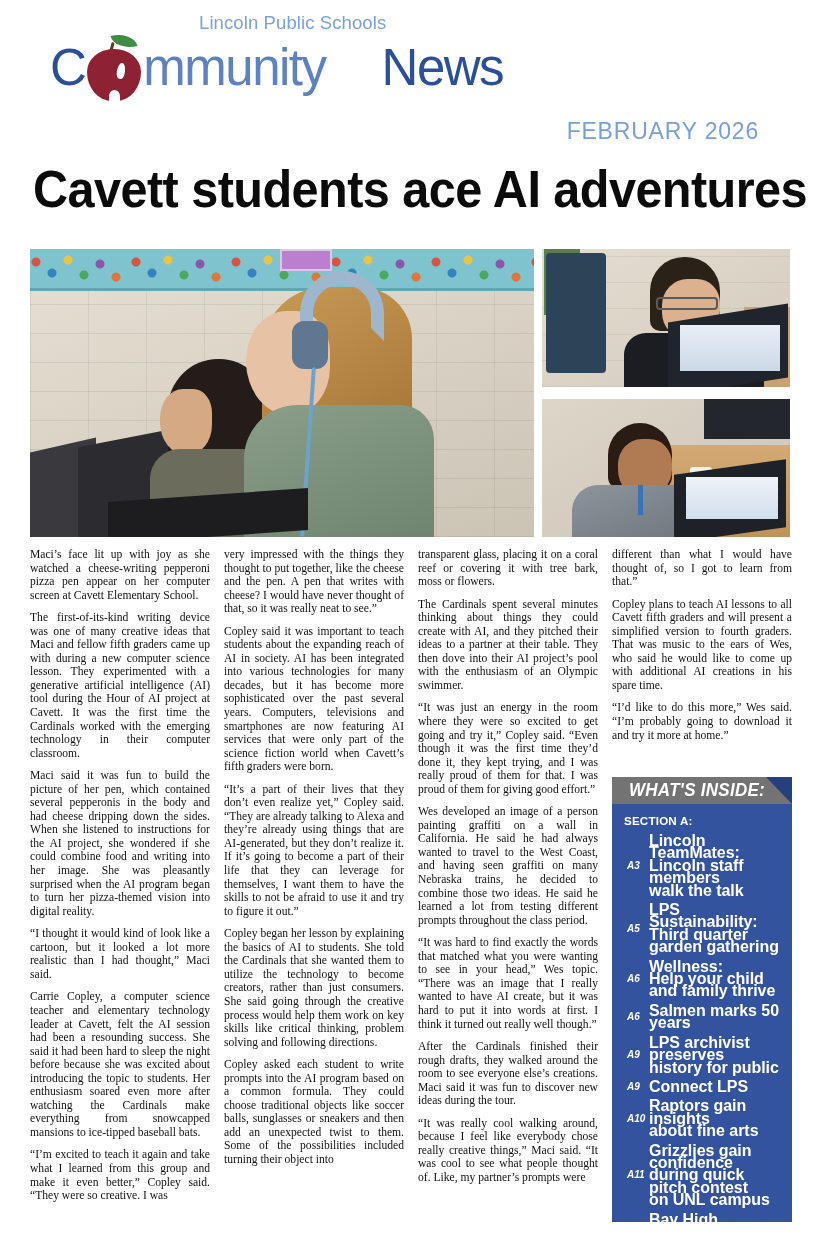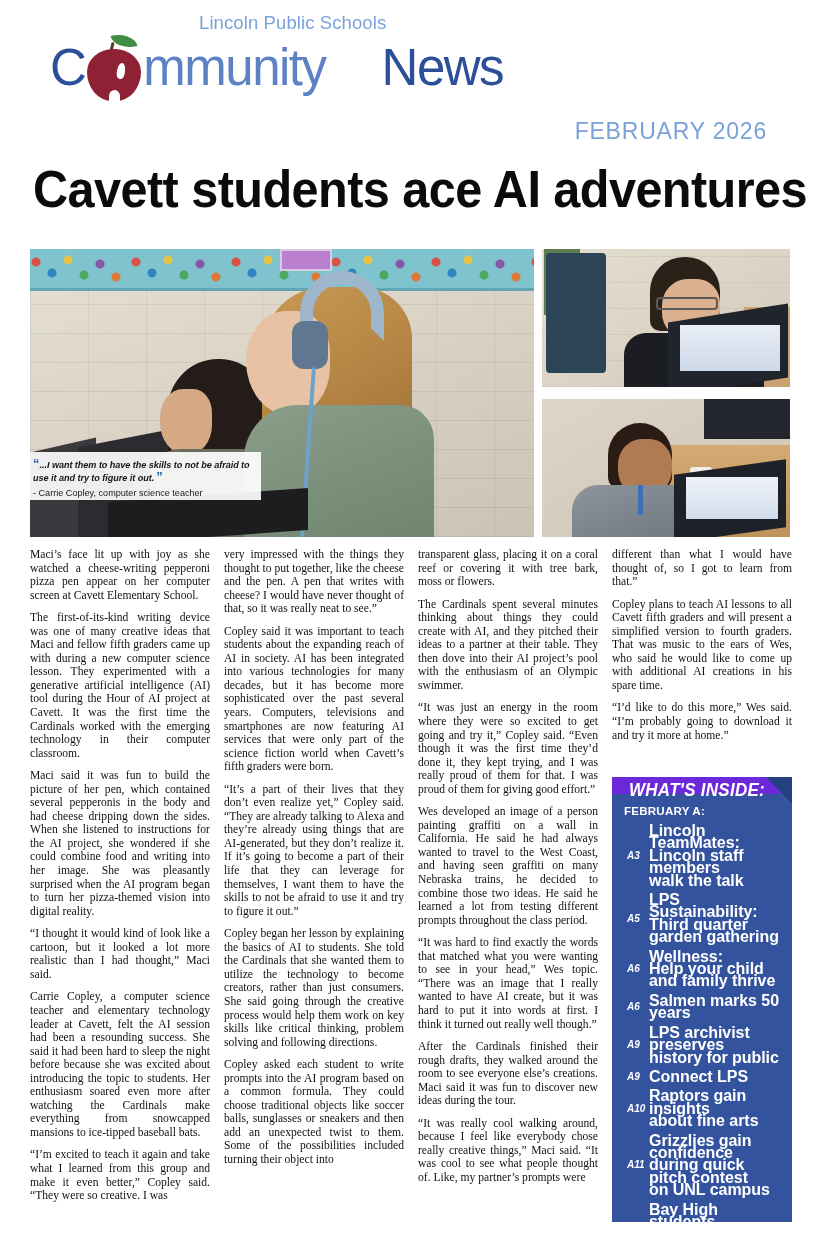--- a/index.html
+++ b/index.html
@@ -19,21 +19,21 @@
     width: 819px;
     height: 1260px;
     padding: 0;
   }
 
   
   .masthead {
     position: relative;
     height: 152px;
     padding-left: 22px;
-    padding-right: 24px;
+    padding-right: 32px;
   }
 
   .masthead-inner {
     position: relative;
     height: 152px;
   }
 
   .logo-row {
     position: absolute;
     top: 22px;
@@ -430,22 +430,22 @@
     top: 777px;
     width: 180px;
     height: 445px;
     background: #33539e;
     font-family: "Liberation Sans", sans-serif;
     color: #ffffff;
     overflow: hidden;
   }
   .inside-banner {
     position: relative;
-    height: 17px;
-    background: #6d28d9;
+    height: 27px;
+    background: #737373;
   }
   .inside-fold {
     position: absolute;
     right: 0;
     top: 0;
     width: 0; height: 0;
     border-top: 27px solid #24407f;
     border-left: 26px solid transparent;
   }
   .inside-title {
@@ -562,27 +562,20 @@
       <div class="t-head"></div>
       <div class="t-face"></div>
       <div class="t-coat"></div>
       <div class="t-lanyard"></div>
       <div class="t-cup"></div>
       <div class="t-lap1"></div>
       <div class="t-scr1"></div>
     </div>
   </div>
 
-  <div class="pullquote">
-    <div class="pq-text">
-      <span class="pq-mark open">“</span><span>...I want them to have the skills to not be</span>
-      <span>afraid to use it and try to figure it out.</span><span class="pq-mark close">”</span>
-    </div>
-    <div class="pq-attr">- Carrie Copley, computer science teacher</div>
-  </div>
 
   <div class="columns">
     <div class="col col1">
         <p>Maci’s face lit up with joy as she watched a cheese-writing pepperoni pizza pen appear on her computer screen at Cavett Elementary School.</p>
         <p>The first-of-its-kind writing device was one of many creative ideas that Maci and fellow fifth graders came up with during a new computer science lesson. They experimented with a generative artificial intelligence (AI) tool during the Hour of AI project at Cavett. It was the first time the Cardinals worked with the emerging technology in their computer classroom.</p>
         <p>Maci said it was fun to build the picture of her pen, which contained several pepperonis in the body and had cheese dripping down the sides. When she listened to instructions for the AI project, she wondered if she could combine food and writing into her image. She was pleasantly surprised when the AI program began to turn her pizza-themed vision into digital reality.</p>
         <p>“I thought it would kind of look like a cartoon, but it looked a lot more realistic than I had thought,” Maci said.</p>
         <p>Carrie Copley, a computer science teacher and elementary technology leader at Cavett, felt the AI session had been a resounding success. She said it had been hard to sleep the night before because she was excited about introducing the topic to students. Her enthusiasm soared even more after watching the Cardinals make everything from snowcapped mansions to ice-tipped baseball bats.</p>
         <p>“I’m excited to teach it again and take what I learned from this group and make it even better,” Copley said. “They were so creative. I was</p>
       </div>
@@ -607,21 +600,21 @@
         <p>Copley plans to teach AI lessons to all Cavett fifth graders and will present a simplified version to fourth graders. That was music to the ears of Wes, who said he would like to come up with additional AI creations in his spare time.</p>
         <p>“I’d like to do this more,” Wes said. “I’m probably going to download it and try it more at home.”</p>
       </div>
   </div>
 
   <div class="inside-box">
     <div class="inside-banner">
       <div class="inside-title">WHAT'S INSIDE:</div>
       <div class="inside-fold"></div>
     </div>
-    <div class="section-label">FEBRUARY A:</div>
+    <div class="section-label">SECTION A:</div>
     <div class="inside-list">
         <div class="inside-item">
           <div class="ii-page">A3</div>
           <div class="ii-title">Lincoln TeamMates:<br>Lincoln staff members<br>walk the talk</div>
         </div>
         <div class="inside-item">
           <div class="ii-page">A5</div>
           <div class="ii-title">LPS Sustainability:<br>Third quarter<br>garden gathering</div>
         </div>
         <div class="inside-item">

